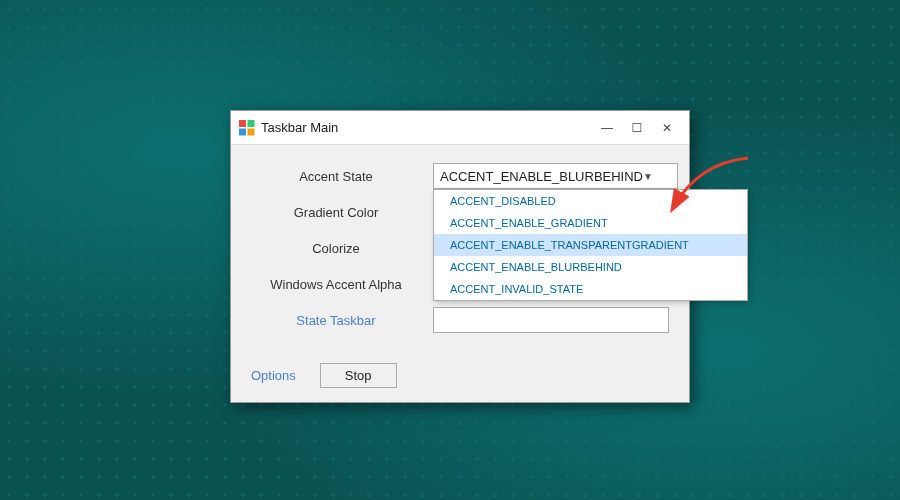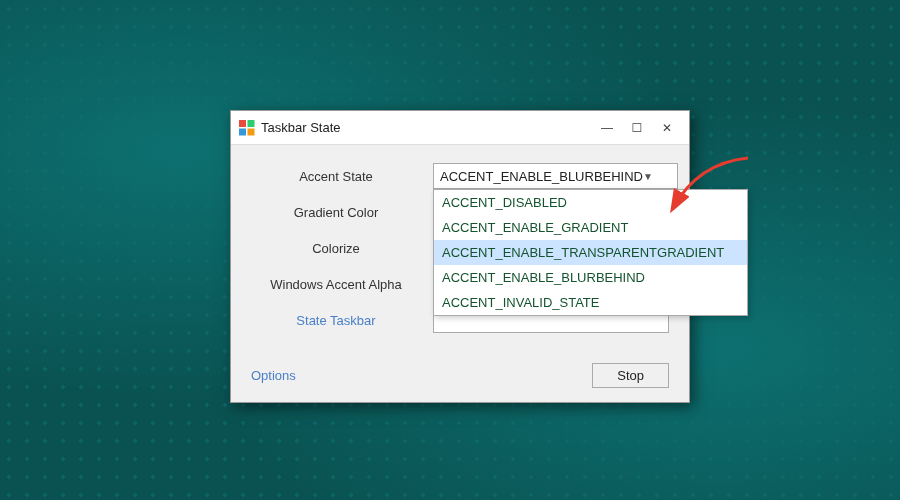--- a/index.html
+++ b/index.html
@@ -148,24 +148,24 @@
       top: 26px;
       left: 0;
       width: calc(100% + 70px);
       background: white;
       border: 1px solid #aaa;
       z-index: 100;
       box-shadow: 2px 2px 6px rgba(0,0,0,0.2);
     }
 
     .dropdown-item {
-      padding: 5px 8px;
-      cursor: pointer;
-      font-size: 13px;
-      color: #14532d;
+      padding: 5px 16px;
+      cursor: pointer;
+      font-size: 11px;
+      color: #0369a1;
       white-space: nowrap;
     }
 
     .dropdown-item.selected {
       background: #cce4ff;
       font-weight: 500;
     }
 
     
     .input-field {
@@ -174,23 +174,22 @@
       border: 1px solid #aaa;
       background: white;
       padding: 2px 6px;
       font-size: 13px;
     }
 
     
     .dialog-footer {
       display: flex;
       align-items: center;
-      justify-content: space-between;
+      justify-content: flex-start;
       padding: 6px 20px 14px 20px;
-      gap: 37px;
     }
 
     .options-link {
       color: #4a80c8;
       cursor: pointer;
       font-size: 13px;
     }
 
     .stop-btn {
       padding: 4px 24px;
@@ -210,21 +209,21 @@
 <div class="dialog">
 
   <div class="titlebar">
 
     <svg class="titlebar-icon" viewBox="0 0 16 16">
       <rect x="0" y="0" width="7" height="7" fill="#e74c3c"></rect>
       <rect x="8.5" y="0" width="7" height="7" fill="#2ecc71"></rect>
       <rect x="0" y="8.5" width="7" height="7" fill="#3498db"></rect>
       <rect x="8.5" y="8.5" width="7" height="7" fill="#f39c12"></rect>
     </svg>
-    <span class="titlebar-title">Taskbar State</span>
+    <span class="titlebar-title">Taskbar Main</span>
     <div class="titlebar-controls">
       <button class="titlebar-btn">—</button>
       <button class="titlebar-btn">☐</button>
       <button class="titlebar-btn close">✕</button>
     </div>
   </div>
 
   <div class="dialog-body">
 
     <div class="form-row">

